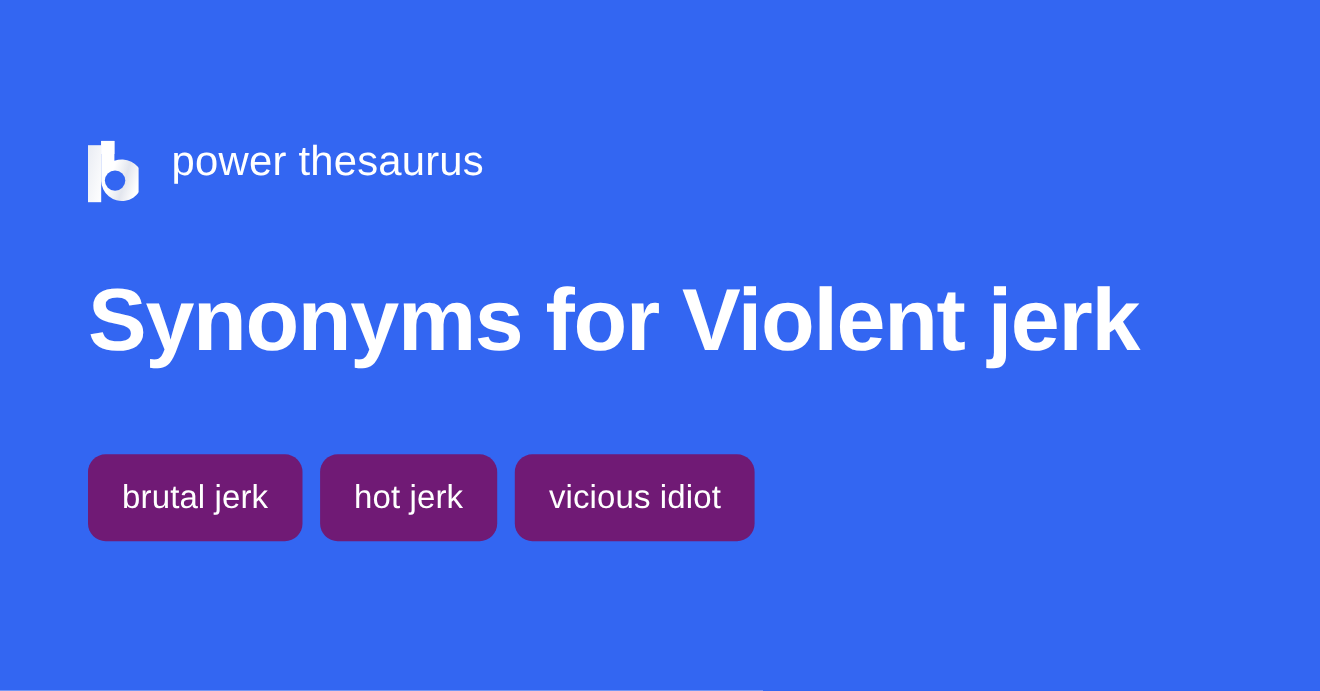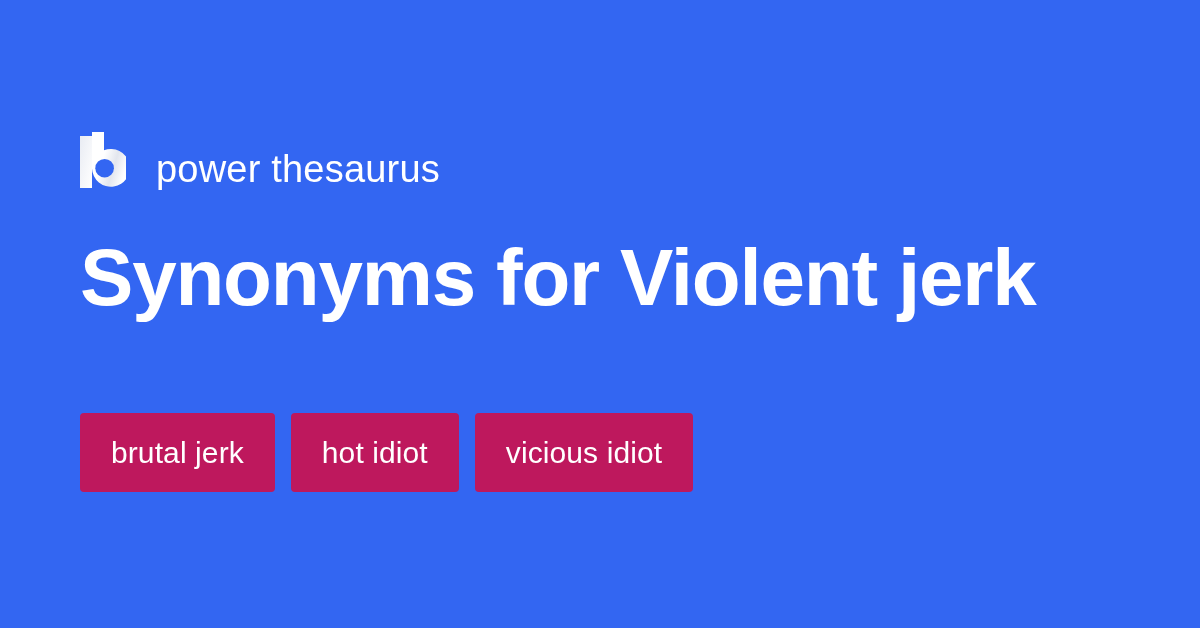--- a/index.html
+++ b/index.html
@@ -20,21 +20,21 @@
     background: #3366f2;
     box-sizing: border-box;
   }
 
   
   .brand-row {
     position: absolute;
     left: 80px;
     top: 128px;
     display: flex;
-    align-items: flex-end;
+    align-items: flex-start;
     height: 60px;
   }
   .brand-logo {
     width: 46px;
     height: 56px;
     display: block;
     flex: 0 0 auto;
   }
   .brand-name {
     margin-left: 30px;
@@ -44,21 +44,21 @@
     font-weight: 400;
     letter-spacing: 0.2px;
     white-space: nowrap;
     text-transform: lowercase;
   }
 
   
   .headline {
     position: absolute;
     left: 80px;
-    top: 232px;
+    top: 245px;
     width: 1060px;
     margin: 0;
     color: #ffffff;
     font-size: 80px;
     line-height: 92px;
     font-weight: 700;
     letter-spacing: -1.2px;
     white-space: nowrap;
   }
 
@@ -72,22 +72,22 @@
     gap: 16px;
     width: 1060px;
   }
   .chip {
     height: 79px;
     box-sizing: border-box;
     display: flex;
     align-items: center;
     justify-content: center;
     padding: 0 31px;
-    background: #be185d;
-    border-radius: 4px;
+    background: #701a75;
+    border-radius: 16px;
     color: #ffffff;
     font-size: 30px;
     line-height: 1;
     font-weight: 400;
     letter-spacing: 0.1px;
     white-space: nowrap;
   }
 </style>
 </head>
 <body>
@@ -116,17 +116,17 @@
 
       <rect x="12" y="0" width="12" height="12" fill="#ffffff"></rect>
     </svg>
     <span class="brand-name">Power Thesaurus</span>
   </div>
 
   <h1 class="headline">Synonyms for Violent jerk</h1>
 
   <div class="chip-row">
     <div class="chip">brutal jerk</div>
-    <div class="chip">hot idiot</div>
+    <div class="chip">hot jerk</div>
     <div class="chip">vicious idiot</div>
   </div>
 
 </div>
 
 </body></html>

